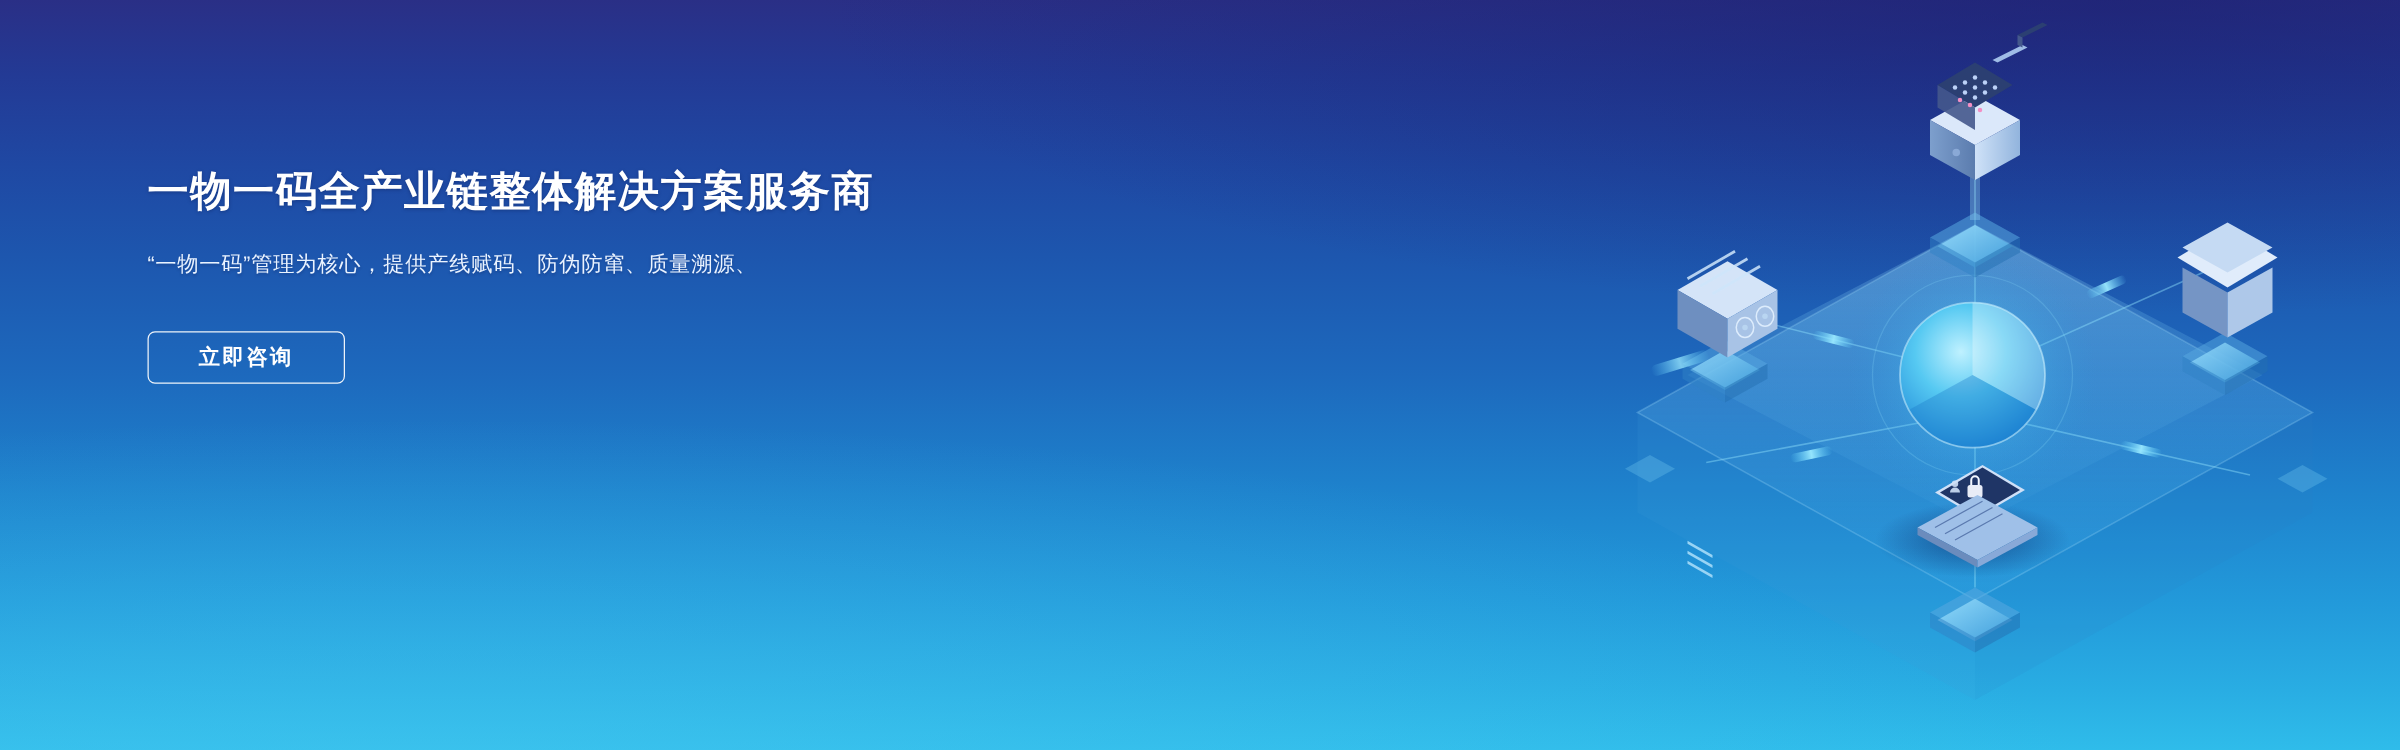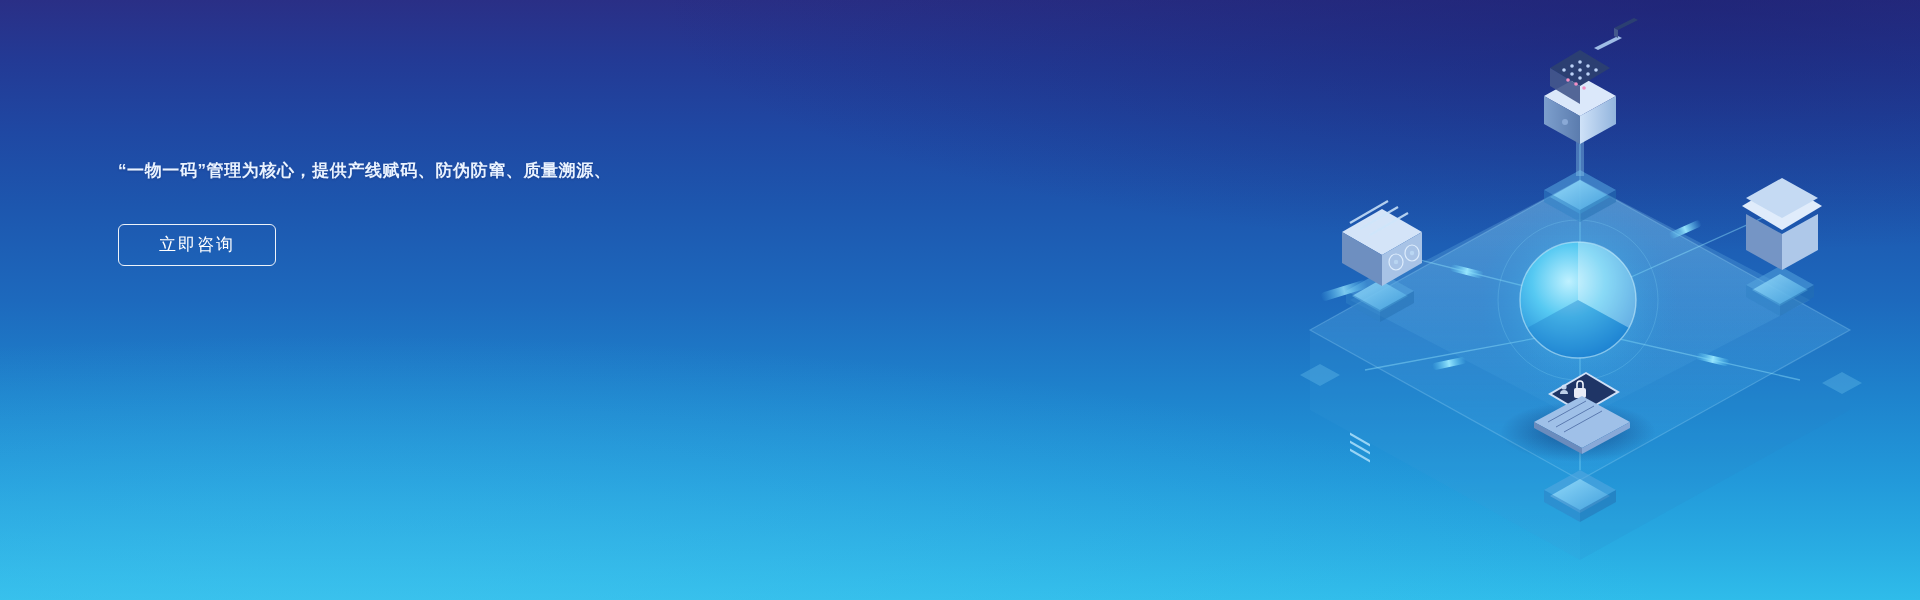--- a/index.html
+++ b/index.html
@@ -51,39 +51,40 @@
     line-height:1.25;
     white-space:nowrap;
     text-shadow:0 1px 3px rgba(10,20,70,.35);
   }
   .subcopy{
     margin-top:22px;
     color:#eaf3ff;
     font-size:17px;
     line-height:34px;
     letter-spacing:.6px;
-    font-weight:bold;
+    font-weight:normal;
     text-shadow:0 1px 2px rgba(10,20,70,.25);
   }
   .subcopy .ln{ display:block; white-space:nowrap; }
 
   .cta{
     display:inline-block;
     margin-top:36px;
     padding:0 40px;
     height:42px; line-height:40px;
     border:1px solid rgba(255,255,255,.92);
     border-radius:6px;
     color:#ffffff;
     font-size:17px;
     letter-spacing:2px;
     background:transparent;
     cursor:pointer;
     text-align:center;
     min-width:132px;
+    font-weight:bold;
   }
 
   
   .art{
     position:absolute;
     right:0; top:0;
     width:900px; height:600px;
     z-index:3;
   }
   .art svg{ display:block; width:900px; height:600px; }
@@ -320,20 +321,21 @@
 
       <g opacity=".75">
         <polygon points="300,364 320,375 300,386 280,375" fill="#6fc6ee" opacity=".45"></polygon>
         <polygon points="822,372 842,383 822,394 802,383" fill="#6fc6ee" opacity=".45"></polygon>
       </g>
     </svg>
   </div>
 
   <div class="copy">
 
+    <h1 class="headline">一物一码全产业链整体解决方案服务商</h1>
 
     <div class="subcopy">
       <span class="ln">“一物一码”管理为核心，提供产线赋码、防伪防窜、质量溯源、</span>
     </div>
 
     <button class="cta">立即咨询</button>
   </div>
 
 </div>
 

